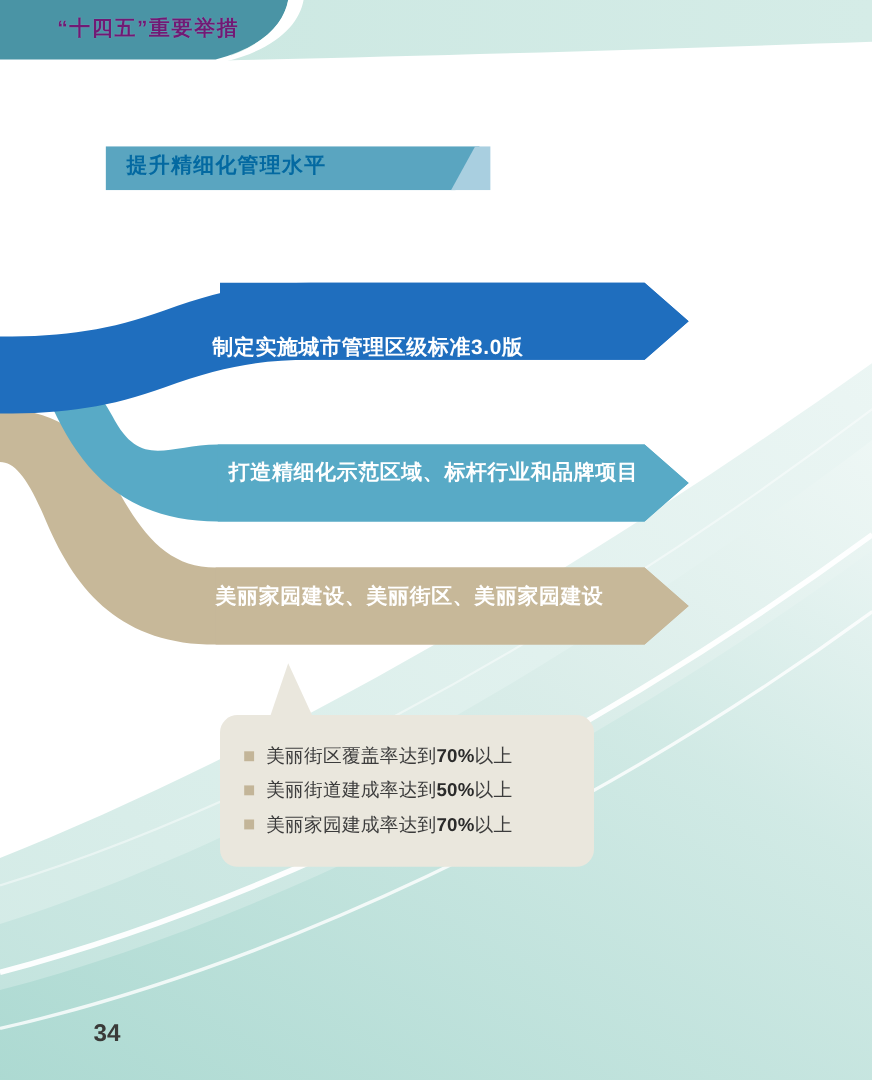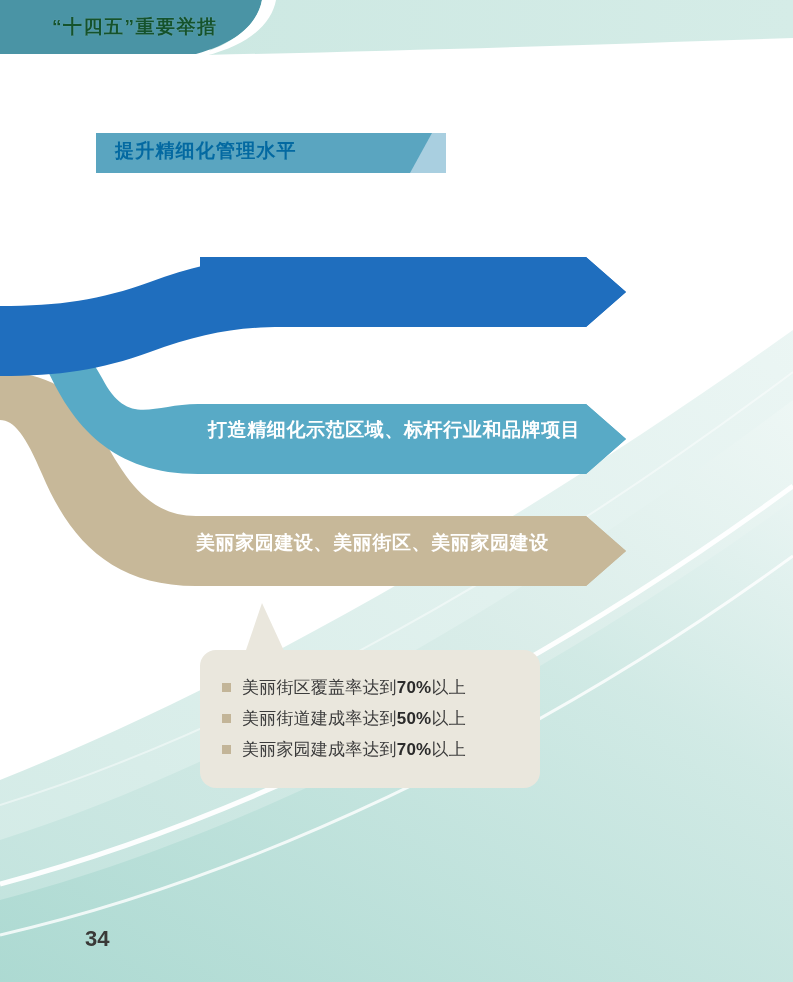--- a/index.html
+++ b/index.html
@@ -37,21 +37,21 @@
     width: 793px;
     height: 62px;
     z-index: 3;
     pointer-events: none;
   }
   #header-title {
     position: absolute;
     left: 52px;
     top: 17px;
     z-index: 4;
-    color: #14532d;
+    color: #701a75;
     font-size: 19px;
     font-weight: bold;
     letter-spacing: 1.5px;
     white-space: nowrap;
     line-height: 1;
     text-shadow: 0 0 1px rgba(255,255,255,0.35);
   }
 
   
   #section-bar {
@@ -229,20 +229,21 @@
              C235,327 200,334 150,352 C100,370 60,376 0,376 L0,306 Z" fill="#1f6ebe"></path>
 
     <path d="M196,516 L586,516 L626,551 L586,586 L196,586 Z" fill="#c7b899"></path>
     <path d="M198,404 L586,404 L626,439 L586,474 L198,474 Z" fill="#58aac6"></path>
     <path d="M200,257 L586,257 L626,292 L586,327 L200,327 Z" fill="#1f6ebe"></path>
 
     <path d="M0,252 L0,306 C60,306 104,300 154,281 C198,264 235,257 282,257 L200,257
              C150,257 110,266 70,278 C44,286 20,292 0,292 Z" fill="#1f6ebe" opacity="0"></path>
   </svg>
 
+  <div class="banner-label" id="banner-label-0">制定实施城市管理区级标准3.0版</div>
   <div class="banner-label" id="banner-label-1">打造精细化示范区域、标杆行业和品牌项目</div>
   <div class="banner-label" id="banner-label-2">美丽家园建设、美丽街区、美丽家园建设</div>
 
   <svg id="callout-shape" viewBox="0 0 360 200" preserveAspectRatio="none">
     <path d="M55,55 L72,5 L95,55 Z" fill="#eae7dd"></path>
     <rect x="10" y="52" width="340" height="138" rx="16" ry="16" fill="#eae7dd"></rect>
   </svg>
 
   <div id="callout-list">
     <div class="bullet-row">

